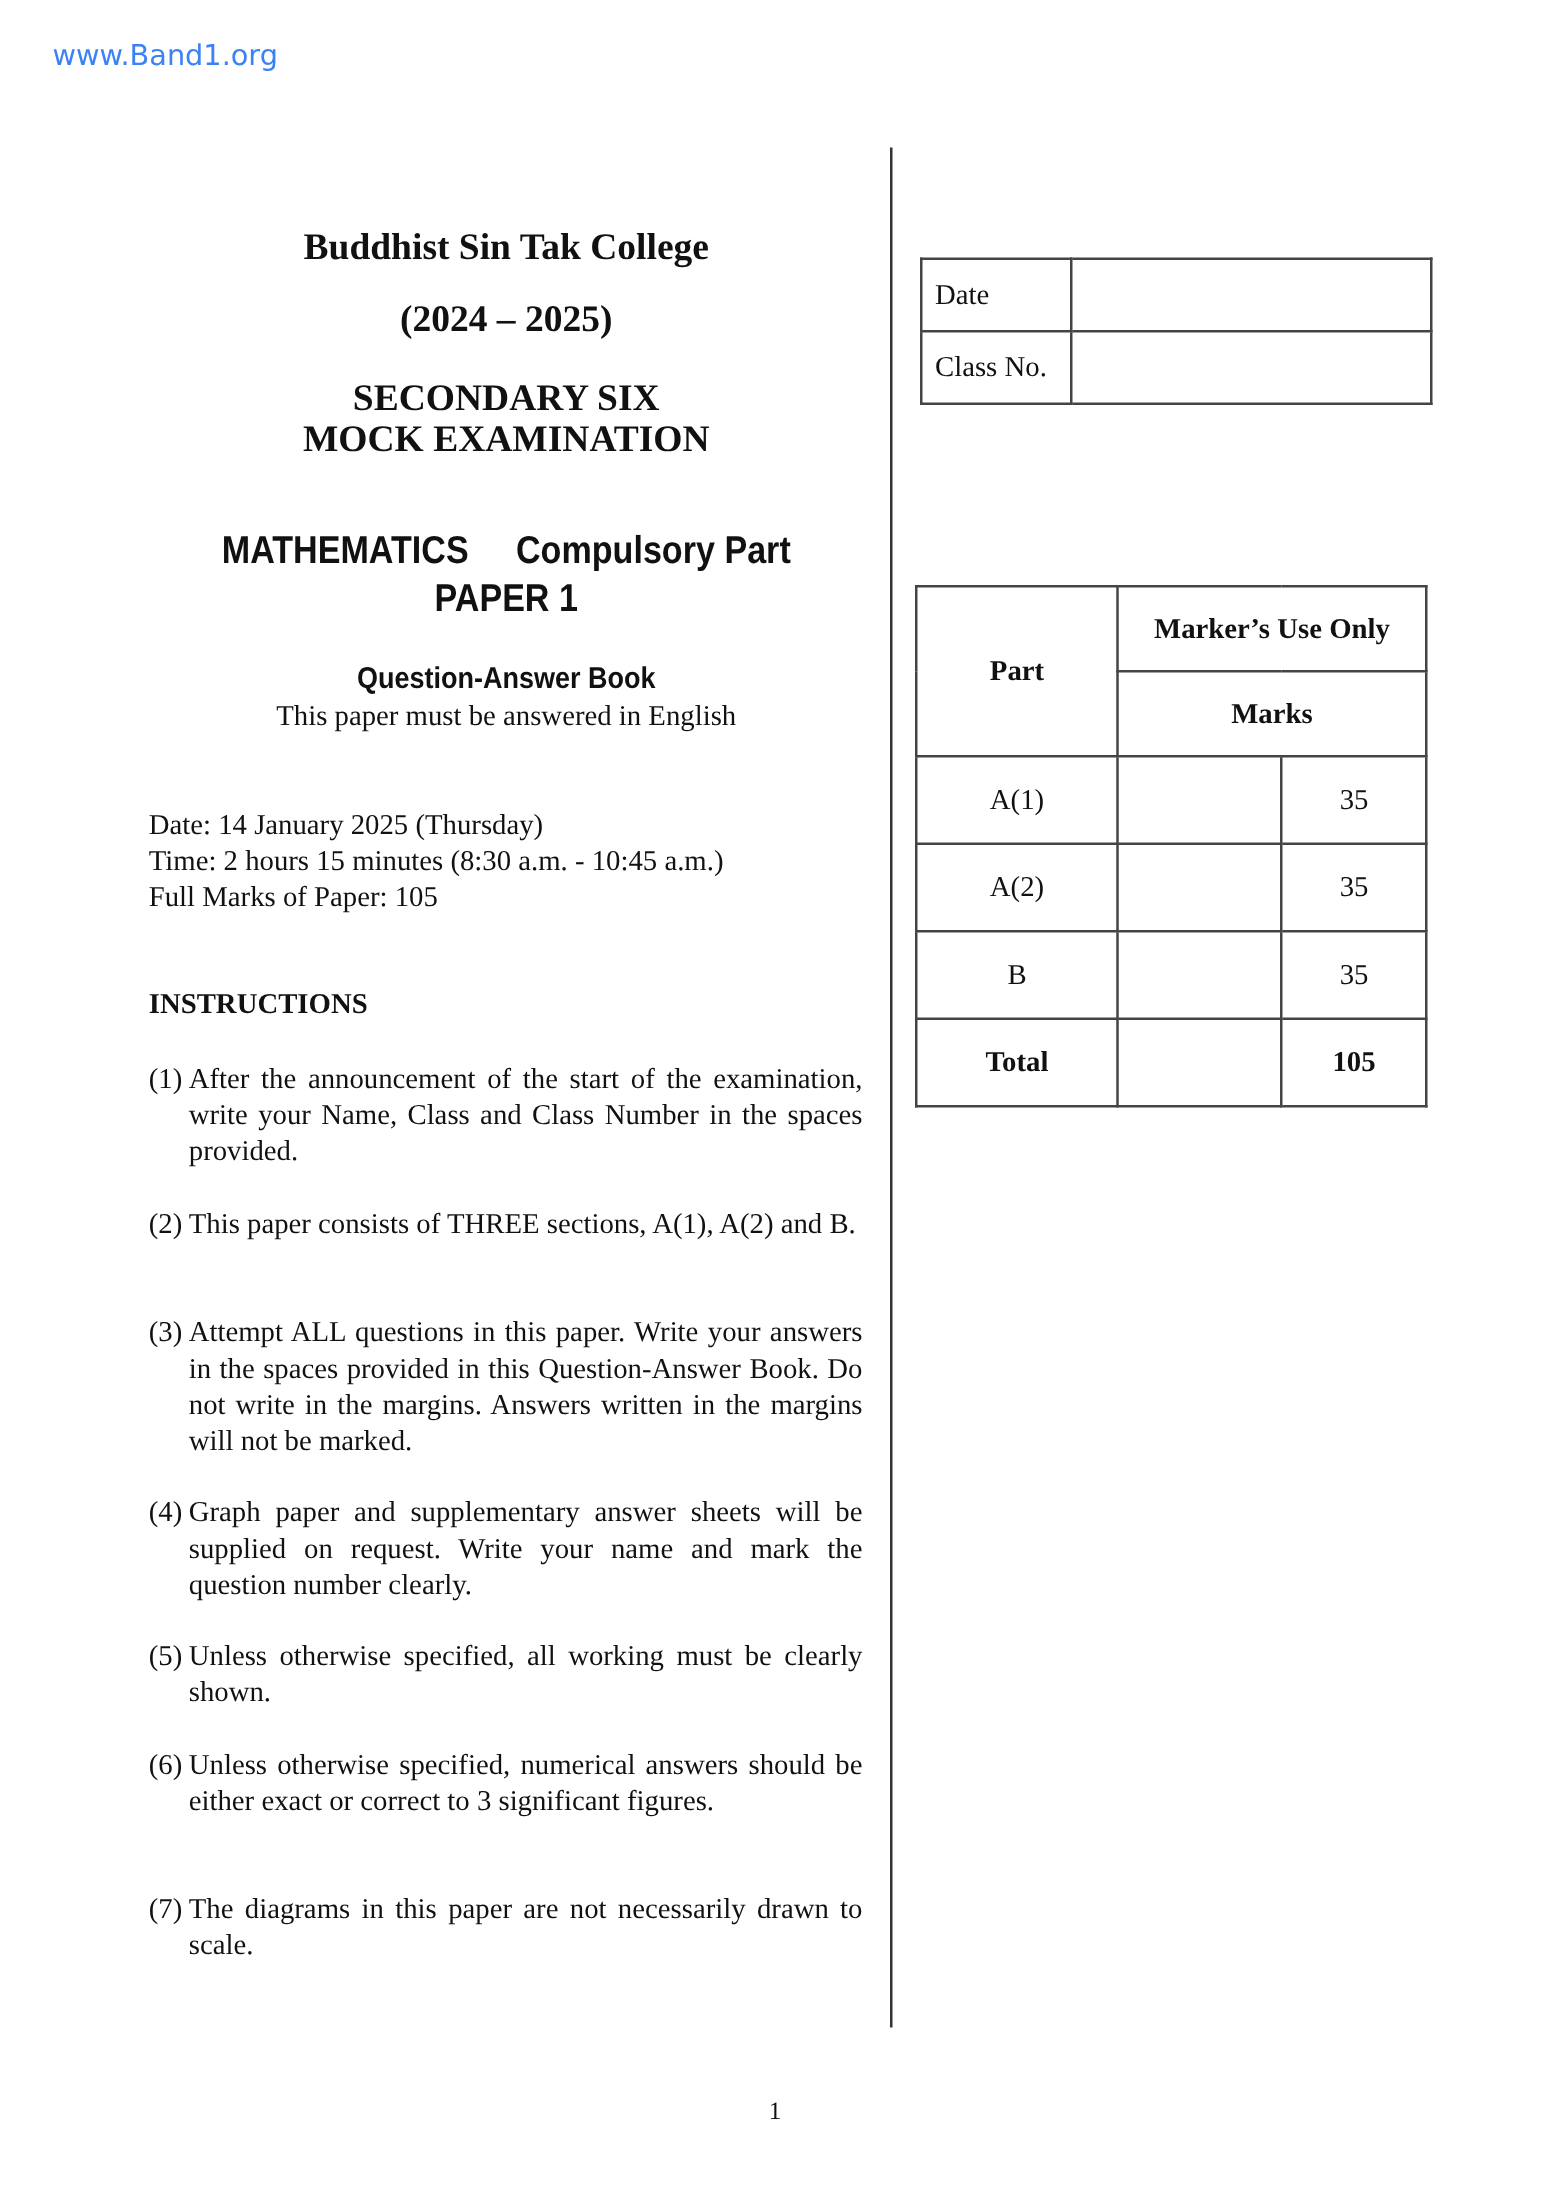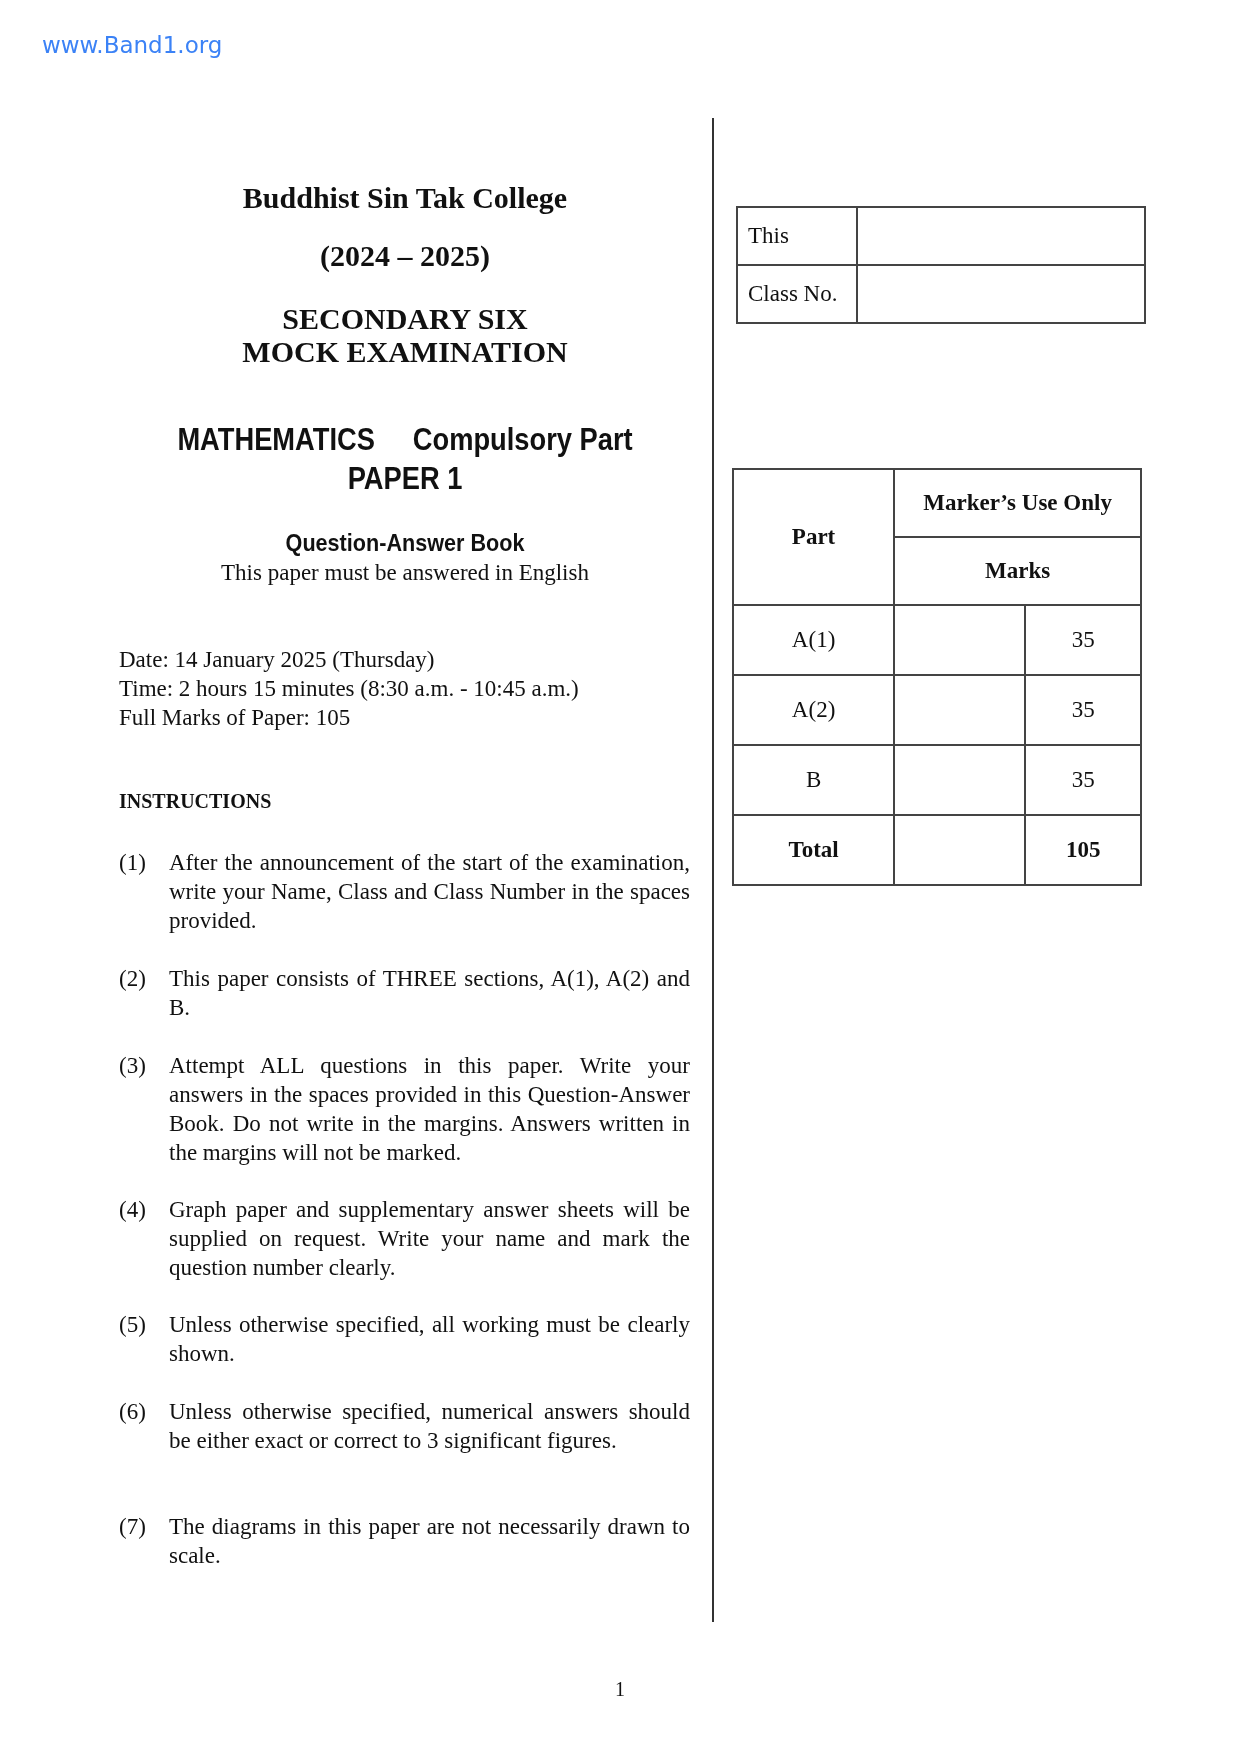--- a/index.html
+++ b/index.html
@@ -6,24 +6,24 @@
   body { width: 1240px; height: 1754px; position: relative; overflow: hidden; color: #111; font-family: "Liberation Serif", serif; }
   .abs { position: absolute; }
   .watermark { left: 42px; top: 32px; font-family: "DejaVu Sans", sans-serif; font-size: 23px; color: #3b82f6; }
   .divider { left: 712px; top: 118px; width: 2px; height: 1504px; background: #333; }
   .center-col { left: 100px; width: 610px; text-align: center; }
   .hdr-serif { font-family: "Liberation Serif", serif; font-weight: bold; font-size: 30px; }
   .hdr-sans-lg { font-family: "Liberation Sans", sans-serif; font-weight: bold; font-size: 31px; transform: scaleX(0.88); transform-origin: center; }
   .hdr-sans-md { font-family: "Liberation Sans", sans-serif; font-weight: bold; font-size: 24px; transform: scaleX(0.9); transform-origin: center; }
   .body-text { font-family: "Liberation Serif", serif; font-size: 23px; line-height: 29px; }
   .info { left: 119px; }
-  .instr-title { left: 119px; top: 790px; font-weight: bold; font-size: 20px; }
+  .instr-title { left: 119px; top: 790px; font-weight: bold; font-size: 23px; }
   .instr { left: 119px; width: 571px; }
   .instr .num { position: absolute; left: 0; top: 0; }
-  .instr .txt { margin-left: 50px; text-align: justify; text-align-last: left; }
+  .instr .txt { margin-left: 32px; text-align: justify; text-align-last: left; }
   .page-num { left: 600px; width: 40px; text-align: center; top: 1678px; font-size: 20px; }
 
   table.grid { position: absolute; border-collapse: collapse; font-family: "Liberation Serif", serif; font-size: 23px; }
   table.grid td { border: 2px solid #444; padding: 0; }
   .name-table { left: 736px; top: 206px; width: 410px; }
   .name-table td { height: 56px; }
   .name-table td.label { width: 108px; padding-left: 10px; }
   .marks-table { left: 732px; top: 468px; width: 410px; }
   .marks-table td { text-align: center; height: 68px; }
   .marks-table .bold { font-weight: bold; }
@@ -77,21 +77,21 @@
   <div class="txt">Unless otherwise specified, numerical answers should be either exact or correct to 3 significant figures.</div>
 </div>
 <div class="abs instr body-text" style="top:1512px;">
   <span class="num">(7)</span>
   <div class="txt">The diagrams in this paper are not necessarily drawn to scale.</div>
 </div>
 
 <table class="grid name-table">
   <tbody>
       <tr>
-    <td class="label">This</td>
+    <td class="label">Date</td>
     <td></td>
   </tr>
   <tr>
     <td class="label">Class No.</td>
     <td></td>
   </tr>
 </tbody>
   </table>
 
 <table class="grid marks-table">

